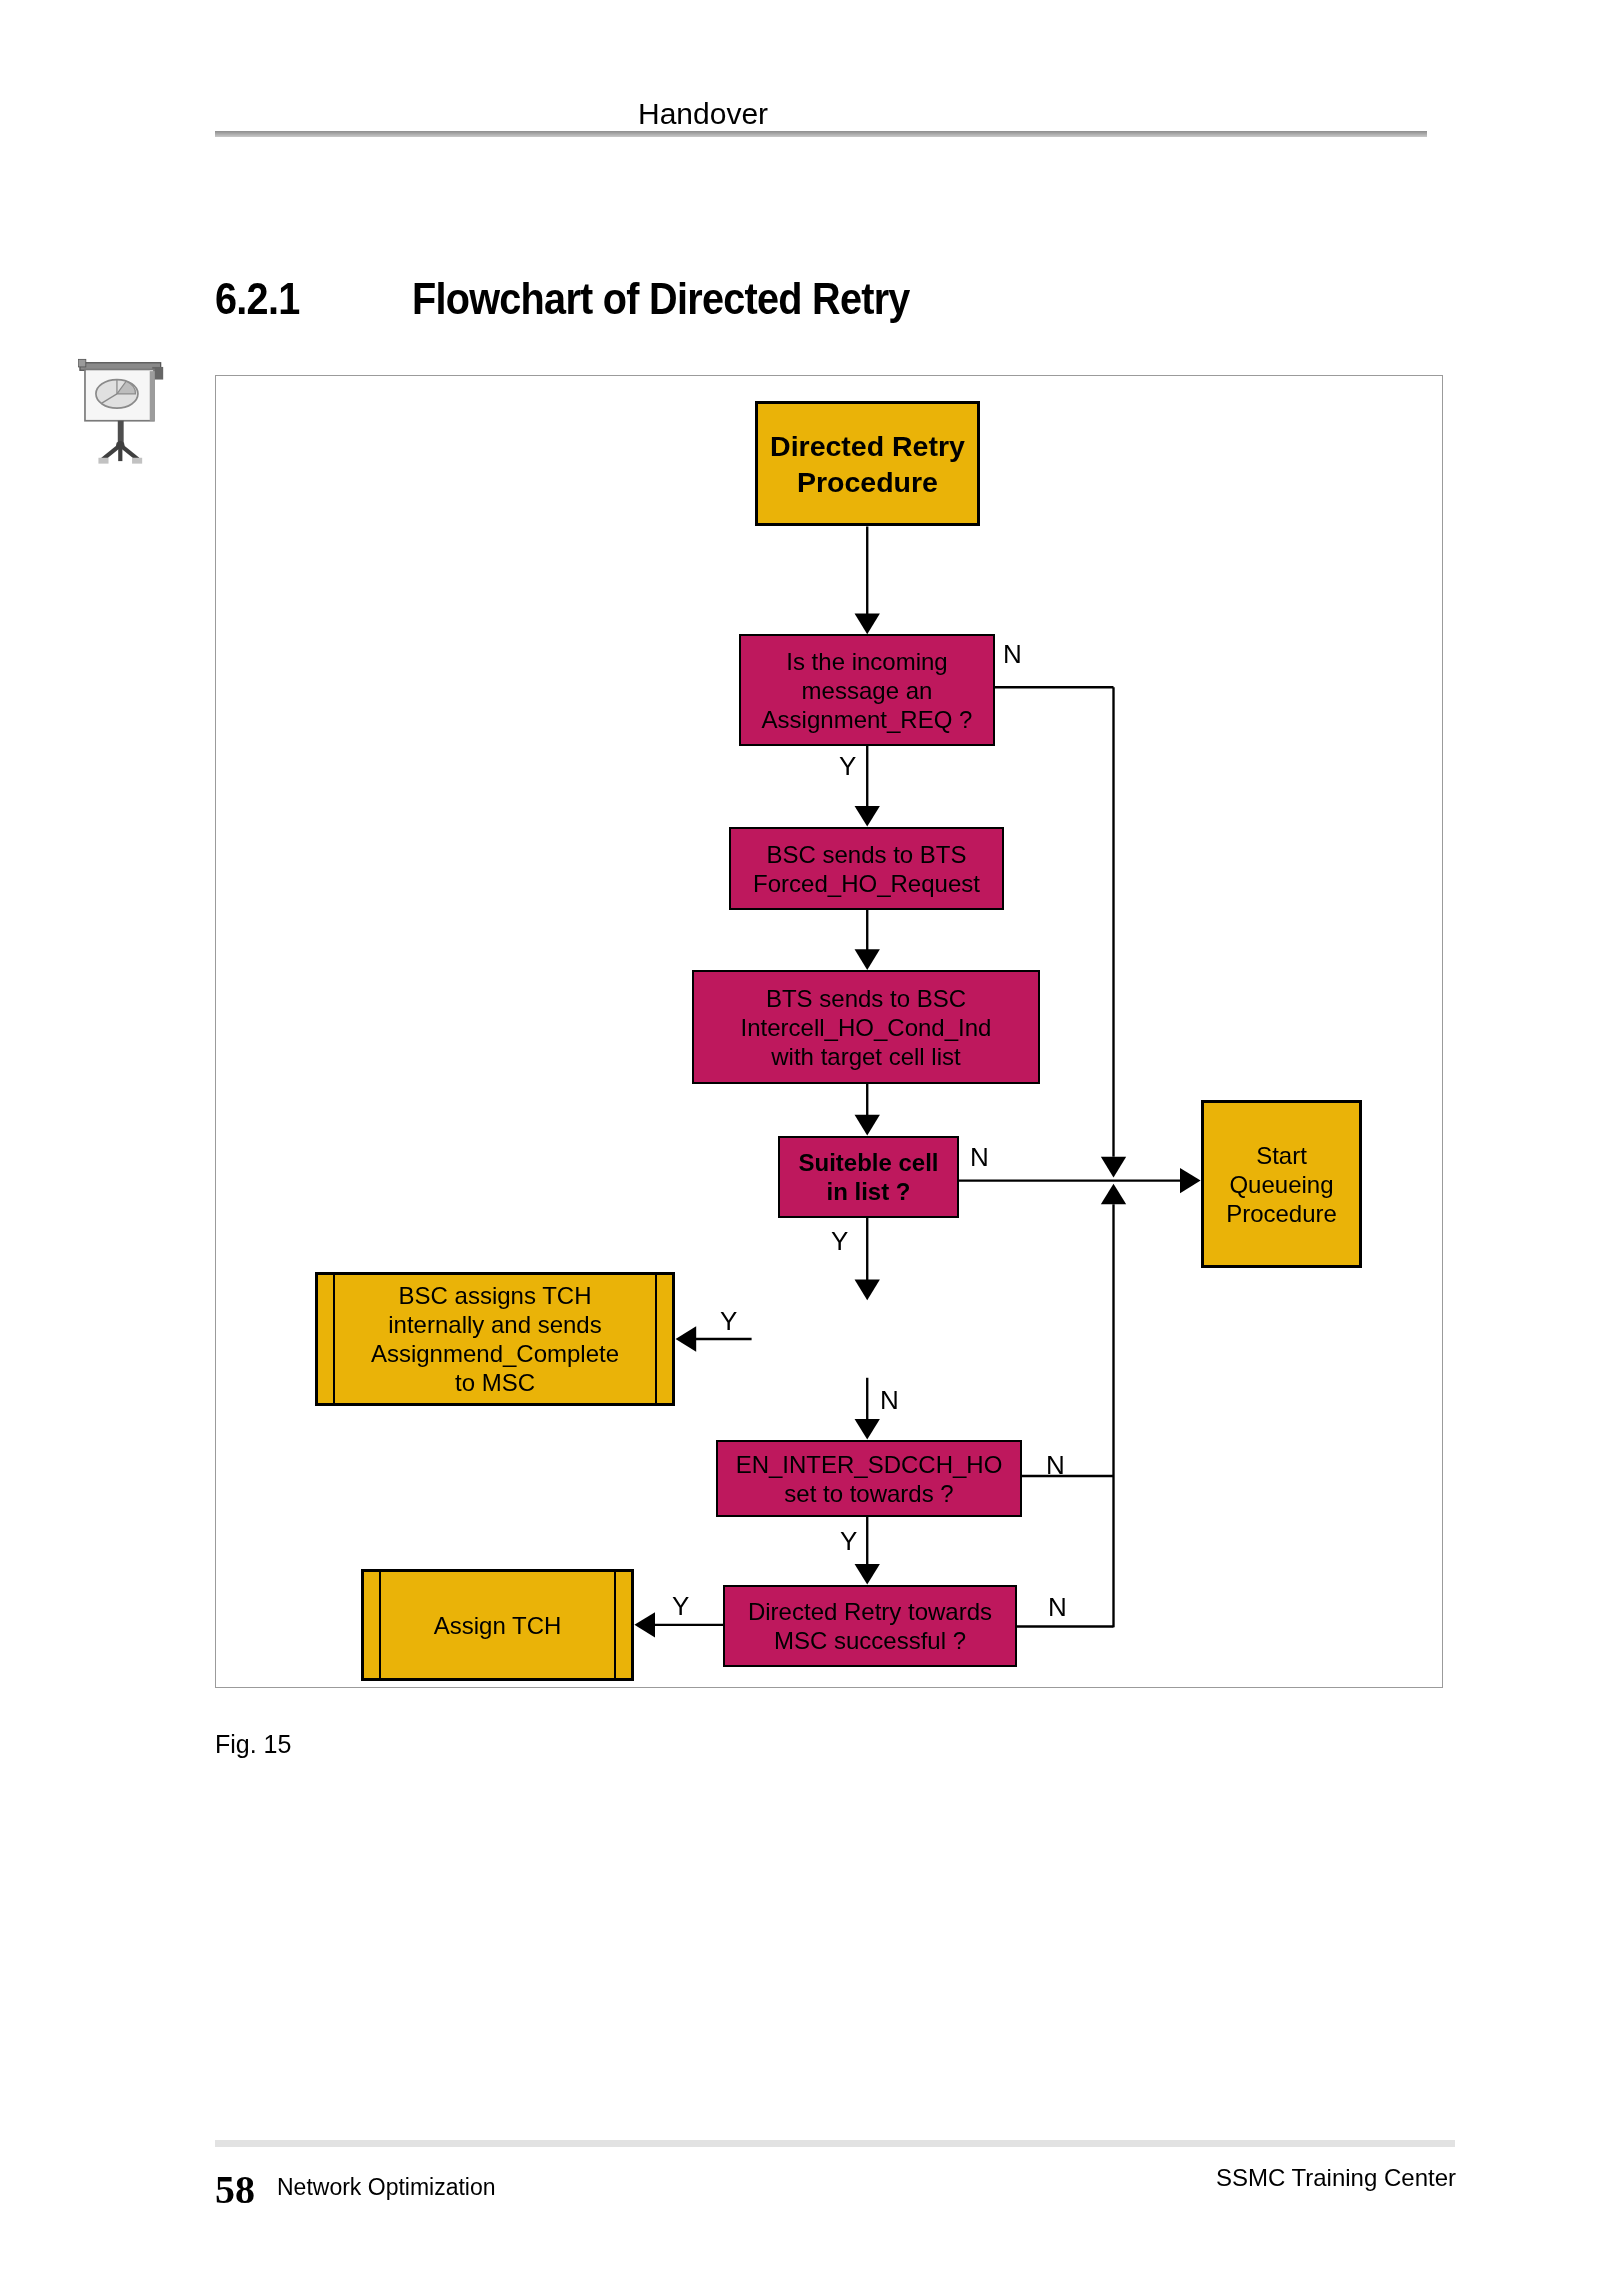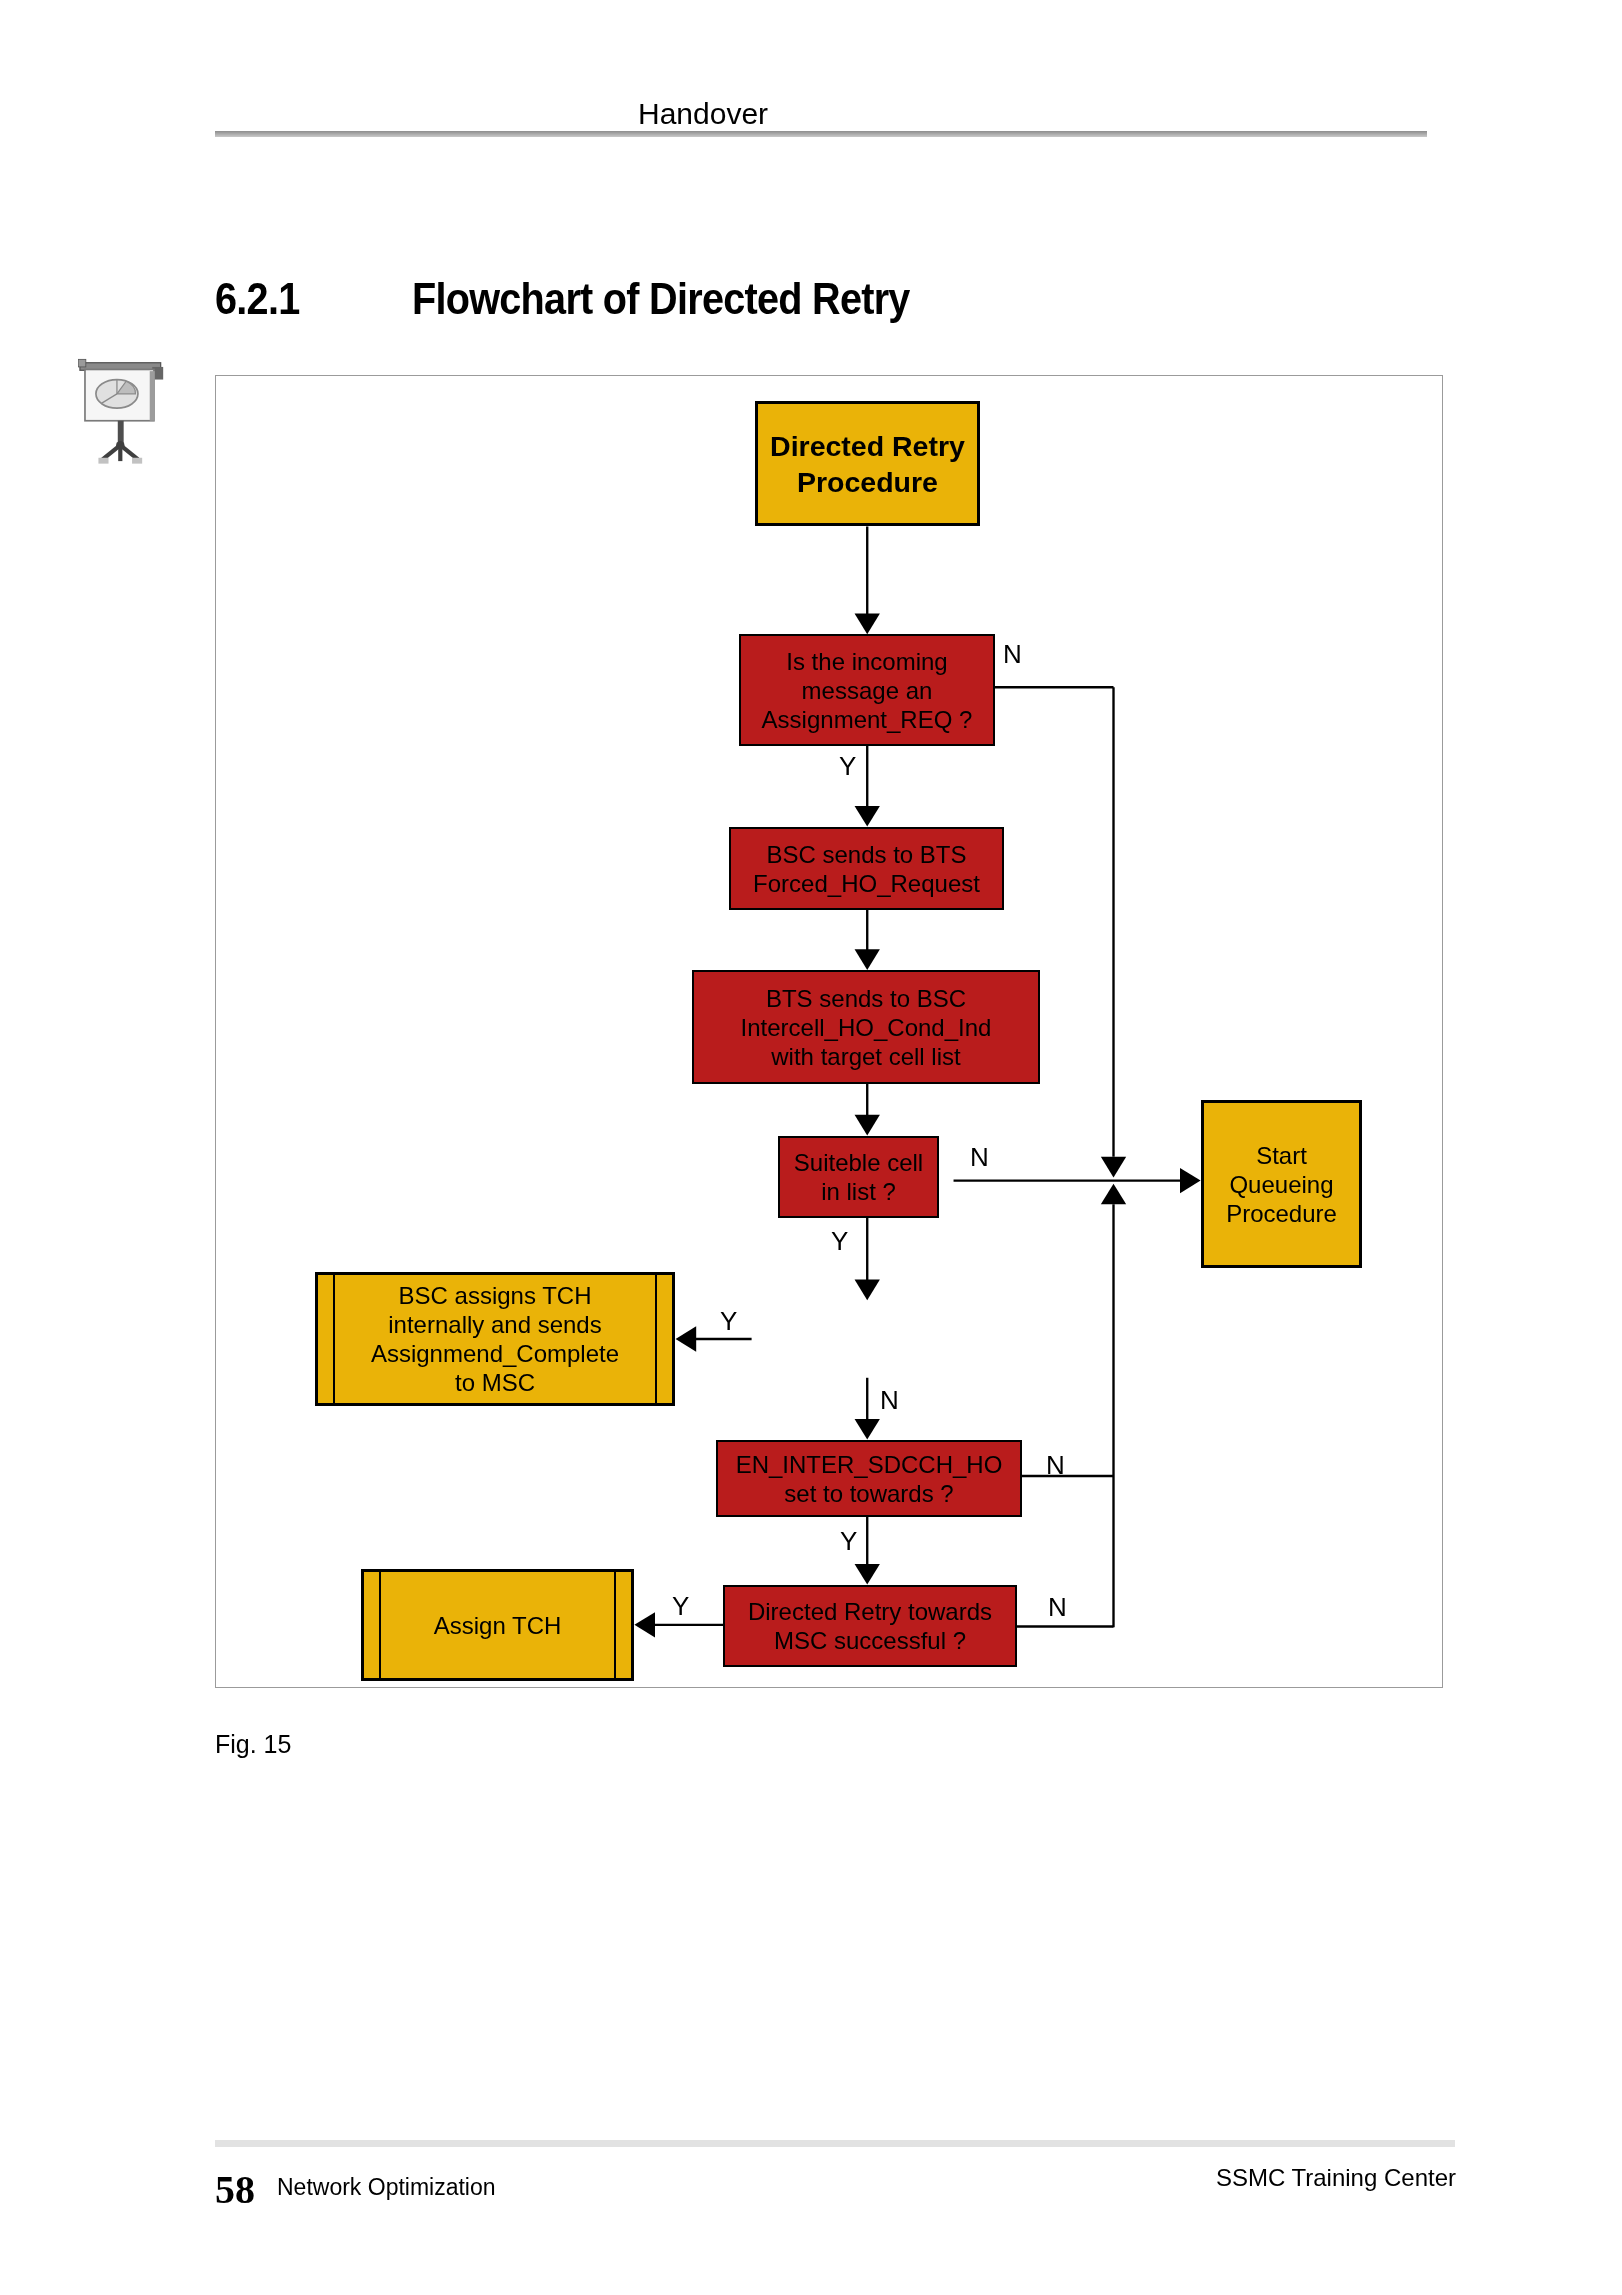--- a/index.html
+++ b/index.html
@@ -20,21 +20,21 @@
   .sec-title{left:412px;}
   
   .easel{position:absolute;left:78px;top:356px;width:93px;height:111px;}
   
   .frame{
     position:absolute;left:215px;top:375px;width:1228px;height:1313px;
     border:1.6px solid #9b9b9b;background:#fff;box-sizing:border-box;
   }
   .conn{position:absolute;left:0;top:0;width:1228px;height:1313px;}
   .node{
-    position:absolute;box-sizing:border-box;border:2.4px solid #000;background:#b91c1c;
+    position:absolute;box-sizing:border-box;border:2.4px solid #000;background:#be185d;
     display:flex;align-items:center;justify-content:center;text-align:center;
     font-size:24px;line-height:29px;
   }
   .node .txt{white-space:pre-line;}
   .node.gray{background:#eab308;border-width:3.2px;}
   .node.start{font-weight:700;font-size:28.5px;line-height:36px;}
   .node.pp .bars{
     position:absolute;left:15px;right:15px;top:0;bottom:0;
     border-left:2.4px solid #000;border-right:2.4px solid #000;
   }
@@ -137,21 +137,21 @@
       <span class="txt">BSC sends to BTS
 Forced_HO_Request</span>
     </div>
 
     <div class="node" style="left:476px;top:594px;width:348px;height:114px;">
       <span class="txt">BTS sends to BSC
 Intercell_HO_Cond_Ind
 with target cell list</span>
     </div>
 
-    <div class="node" style="left:562px;top:760px;width:161px;height:82px;">
+    <div class="node" style="left:562px;top:760px;width:181px;height:82px;font-weight:bold;">
       <span class="txt">Suiteble cell
 in list ?</span>
     </div>
 
     <div class="node gray" style="left:985px;top:724px;width:161px;height:168px;">
       <span class="txt">Start
 Queueing
 Procedure</span>
     </div>
 

